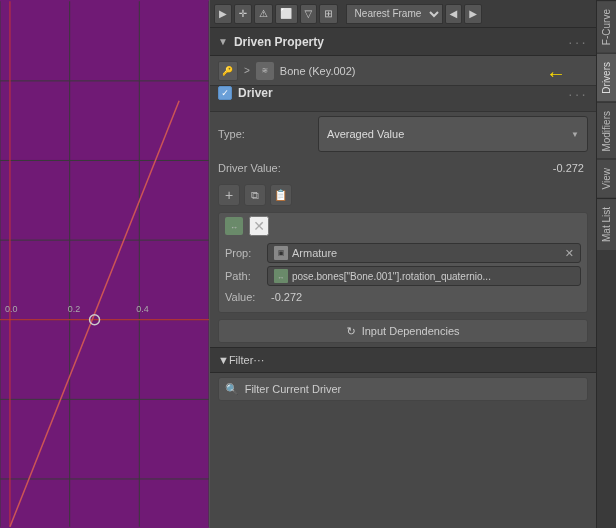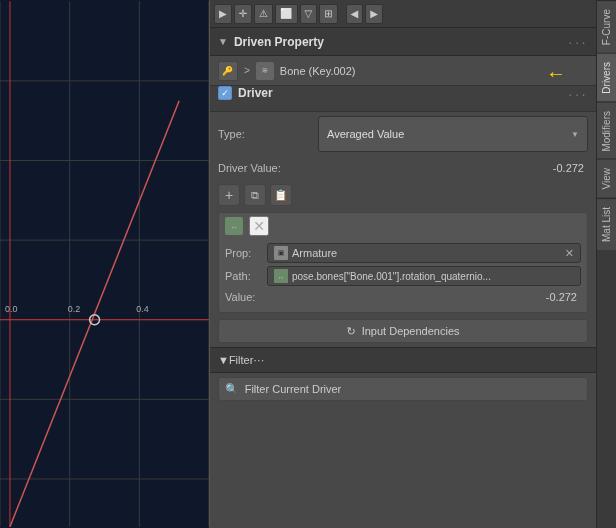--- a/index.html
+++ b/index.html
@@ -12,21 +12,21 @@
       color: #ccc;
       overflow: hidden;
       display: flex;
       flex-direction: row;
     }
 
     
     .graph-area {
       width: 210px;
       height: 528px;
-      background: #0f172a;
+      background: #701a75;
       position: relative;
       flex-shrink: 0;
       border-right: 1px solid #555;
     }
 
     .graph-canvas {
       width: 100%;
       height: 100%;
     }
 
@@ -374,21 +374,20 @@
 
     .variable-body {
       padding: 4px 6px;
     }
 
     .var-prop-row {
       display: flex;
       align-items: center;
       margin-bottom: 3px;
       gap: 4px;
-      justify-content: space-between;
     }
 
     .var-prop-label {
       color: #bbb;
       font-size: 11px;
       width: 38px;
       flex-shrink: 0;
     }
 
     .armature-btn {
@@ -580,20 +579,23 @@
   <div class="main-content">
 
     <div class="top-toolbar">
       <button class="toolbar-btn">▶</button>
       <button class="toolbar-btn">✛</button>
       <button class="toolbar-btn">⚠</button>
       <button class="toolbar-btn">⬜</button>
       <button class="toolbar-btn">▽</button>
       <button class="toolbar-btn">⊞</button>
       <div class="toolbar-sep"></div>
+      <select class="toolbar-dropdown">
+        <option>Nearest Frame</option>
+      </select>
       <button class="toolbar-btn">◀</button>
       <button class="toolbar-btn">▶</button>
     </div>
 
     <div class="section-header">
       <span class="triangle">▼</span>
       <span class="title">Driven Property</span>
       <span class="dots">···</span>
     </div>
 

